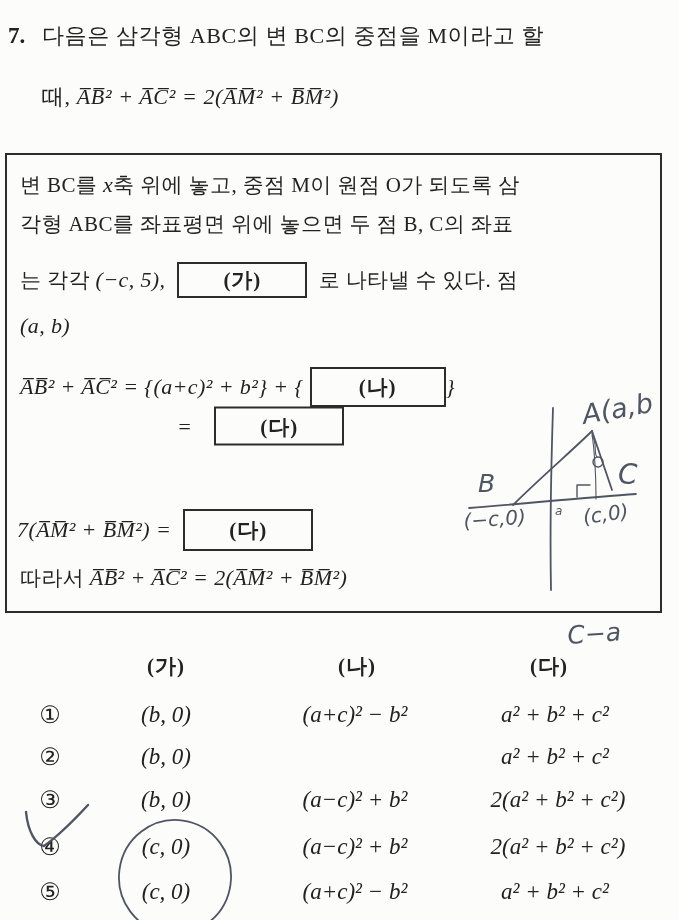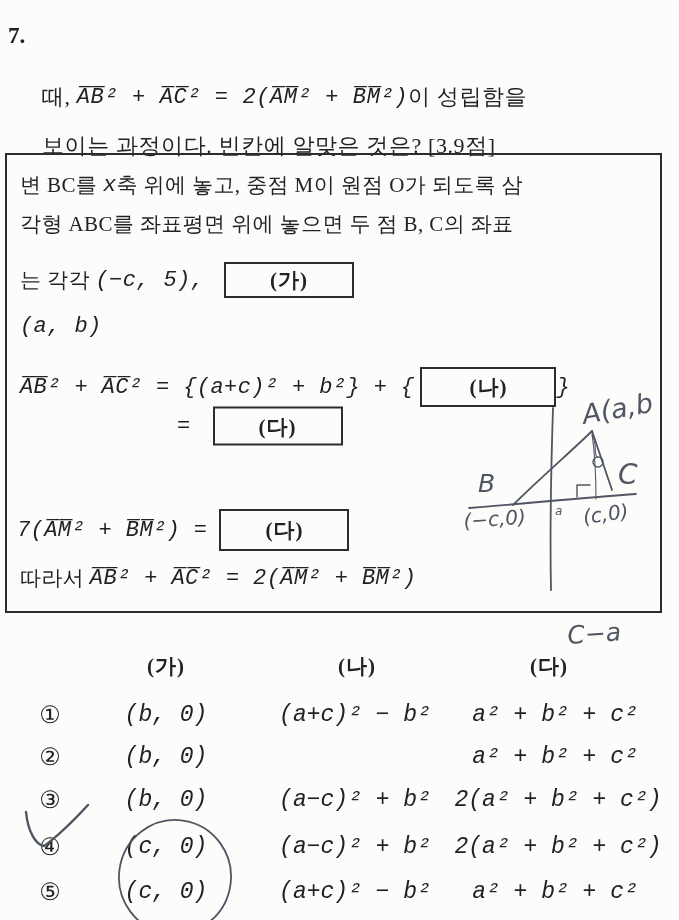--- a/index.html
+++ b/index.html
@@ -6,21 +6,21 @@
   .page {
     position:relative; width:679px; height:920px; overflow:hidden;
     background:#fcfcfa; color:#222;
     font-family:"Liberation Serif","DejaVu Serif",serif;
   }
   
   .qnum { position:absolute; left:8px; top:36px; transform:translateY(-50%);
           font-size:23px; font-weight:bold; }
   .qline { position:absolute; left:42px; transform:translateY(-50%);
            font-size:22px; letter-spacing:0.6px; white-space:pre; display:flex; align-items:center; }
-  .m { font-style:italic; font-family:Liberation Mono, monospace; white-space:pre; }
+  .m { font-style:italic; font-family:Liberation Serif, serif; white-space:pre; }
   
   .proof-box { position:absolute; left:5px; top:153px; width:653px; height:456px;
                border:2px solid #2c2c2c; }
   .pline { position:absolute; left:13px; transform:translateY(-50%);
            font-size:21px; letter-spacing:0.4px; white-space:pre;
            display:flex; align-items:center; }
   .pline .m { font-size:22px; }
   .blank { border:2px solid #2c2c2c; display:inline-flex; align-items:center;
            justify-content:center; font-size:21px; font-style:normal;
            letter-spacing:1px; font-weight:bold; flex:none; }
@@ -33,36 +33,36 @@
   .cell.m { font-size:23px; }
   
   .pen-layer { position:absolute; left:0; top:0; pointer-events:none; z-index:5; }
 </style>
 </head>
 <body>
 
 <div class="page">
 
   <span class="qnum">7.</span>
+  <div class="qline" style="top:36px">
+    <span>다음은 삼각형 ABC의 변 BC의 중점을 M이라고 할</span>
+  </div>
   <div class="qline" style="top:97px">
-    <span>때, </span><span class="m">A̅B̅² + A̅C̅² = 2(A̅M̅² + B̅M̅²)</span><span>이 성립함을</span>
-  </div>
-  <div class="qline" style="top:146px">
-    <span>보이는 과정이다. 빈칸에 알맞은 것은? [3.9점]</span>
+    <span>때, </span><span class="m">A̅B̅² + A̅C̅² = 2(A̅M̅² + B̅M̅²)</span>
   </div>
 
   <div class="proof-box">
     <div class="pline" style="top:69px">
       <span>각형 ABC를 좌표평면 위에 놓으면 두 점 B, C의 좌표</span>
     </div>
     <div class="pline" style="top:30px">
       <span>변 BC를 </span><span class="m">x</span><span>축 위에 놓고, 중점 M이 원점 O가 되도록 삼</span>
     </div>
     <div class="pline" style="top:125px">
-      <span>는 각각 </span><span class="m">(−c, 5), </span><span class="blank" style="width:126px;height:32px;margin-left:6px">(가)</span>
+      <span>는 각각 </span><span class="m">(−c, 5), </span><span class="blank" style="width:126px;height:32px;margin-left:6px">(가)</span><span>  로 나타낼 수 있다. 점</span>
     </div>
     <div class="pline" style="top:171px">
       <span class="m">(a, b)</span>
     </div>
     <div class="pline" style="top:232px">
       <span class="m">A̅B̅² + A̅C̅² = {(a+c)² + b²} + {</span><span class="blank" style="width:132px;height:36px;margin-left:6px">(나)</span><span class="m">}</span>
     </div>
     <div class="pline" style="top:271px;left:170px">
       <span class="m">=</span><span class="blank" style="width:126px;height:35px;margin-left:22px">(다)</span>
     </div>

